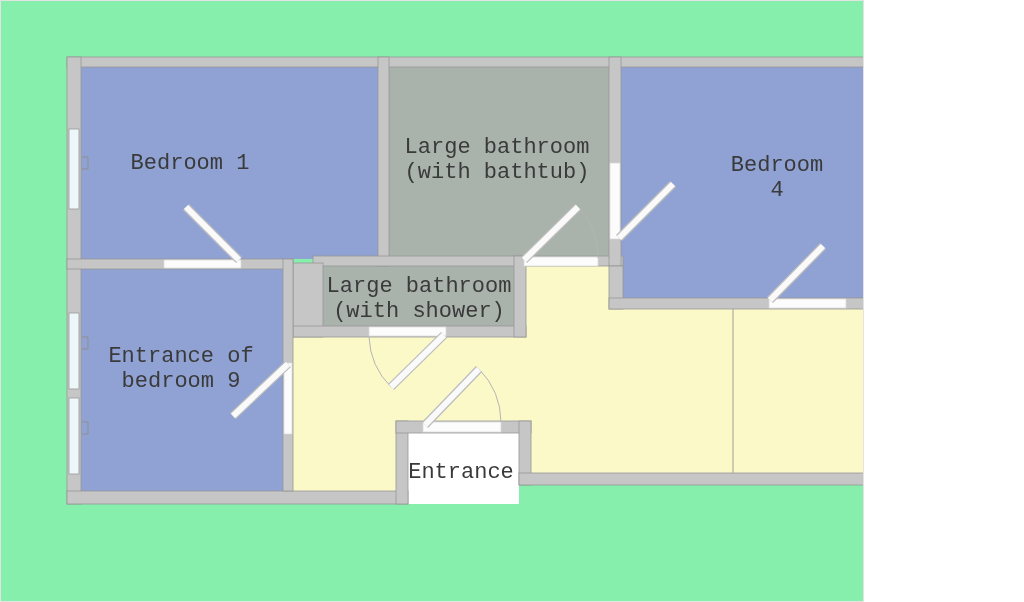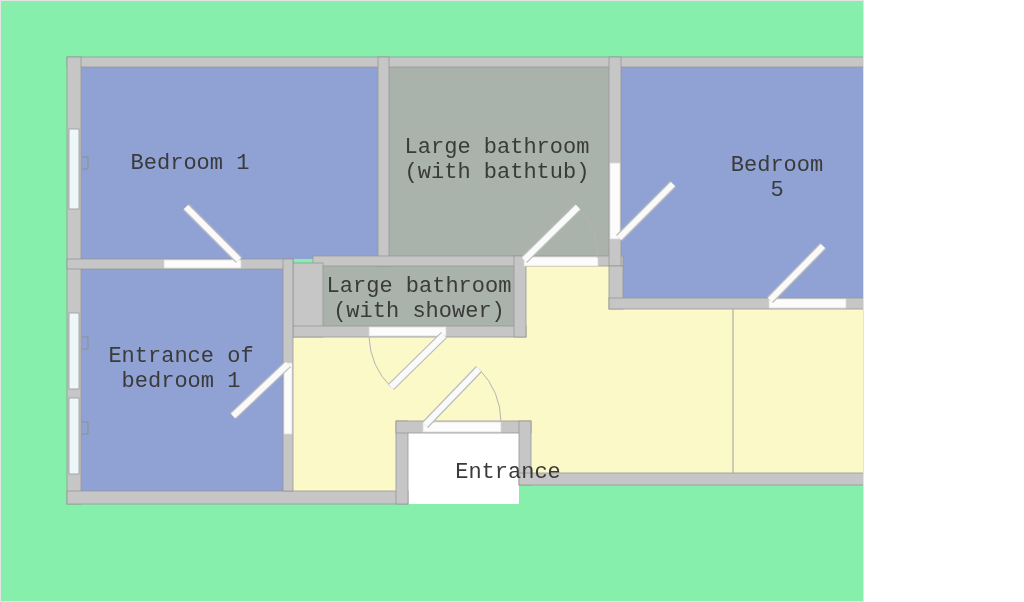--- a/index.html
+++ b/index.html
@@ -122,19 +122,19 @@
       <line class="leaf-under" x1="769" y1="299" x2="822" y2="245"></line>
       <line class="leaf-over" x1="769" y1="299" x2="822" y2="245"></line>
       <line class="leaf-under" x1="424" y1="424" x2="478" y2="368"></line>
       <line class="leaf-over" x1="424" y1="424" x2="478" y2="368"></line>
     </g>
   </svg>
 
   <div class="room-label" style="left:189px;top:162px;">Bedroom 1</div>
   <div class="room-label" style="left:496px;top:159px;">Large bathroom
 (with bathtub)</div>
-  <div class="room-label" style="left:776px;top:177px;">Bedroom 5</div>
+  <div class="room-label" style="left:776px;top:177px;">Bedroom 4</div>
   <div class="room-label" style="left:418px;top:298px;">Large bathroom
 (with shower)</div>
   <div class="room-label" style="left:180px;top:368px;">Entrance of
-bedroom 1</div>
-  <div class="room-label" style="left:460px;top:471px;margin-left:47px;">Entrance</div>
+bedroom 9</div>
+  <div class="room-label" style="left:460px;top:471px;">Entrance</div>
 </div>
 
 </body></html>

